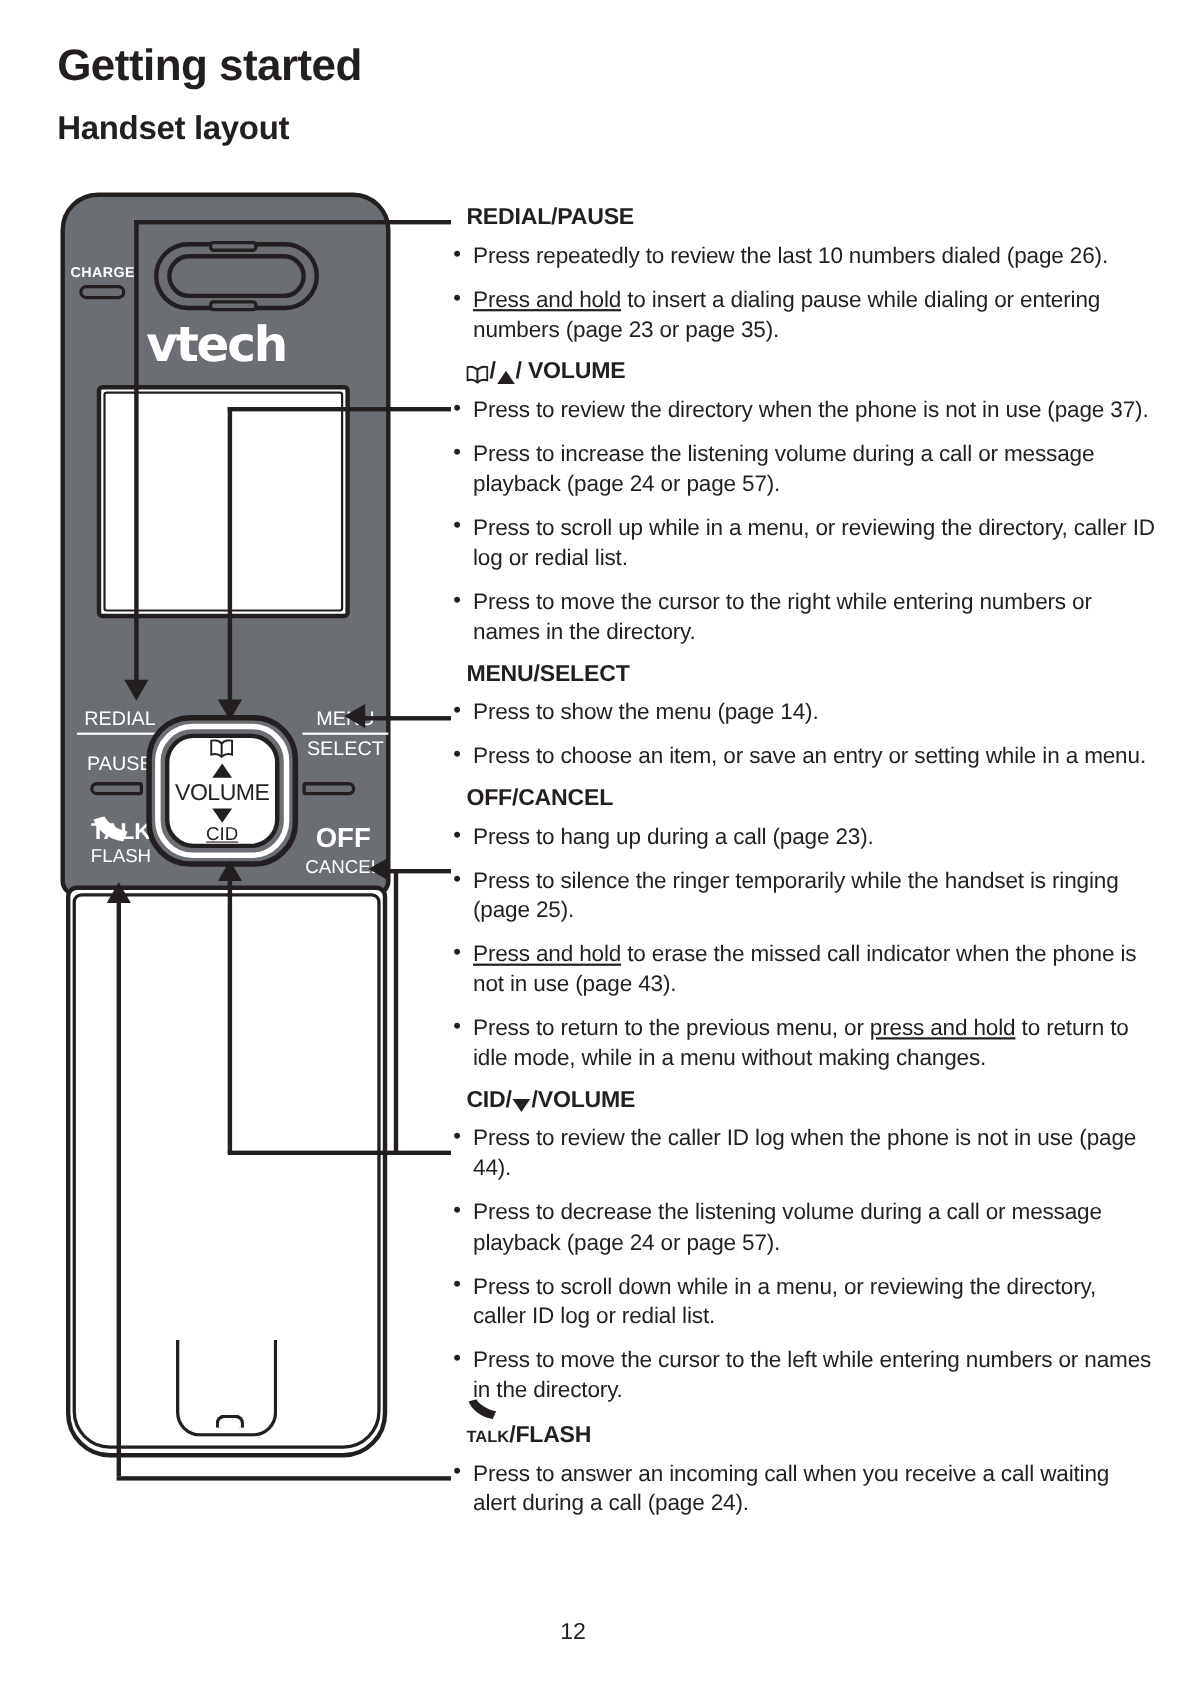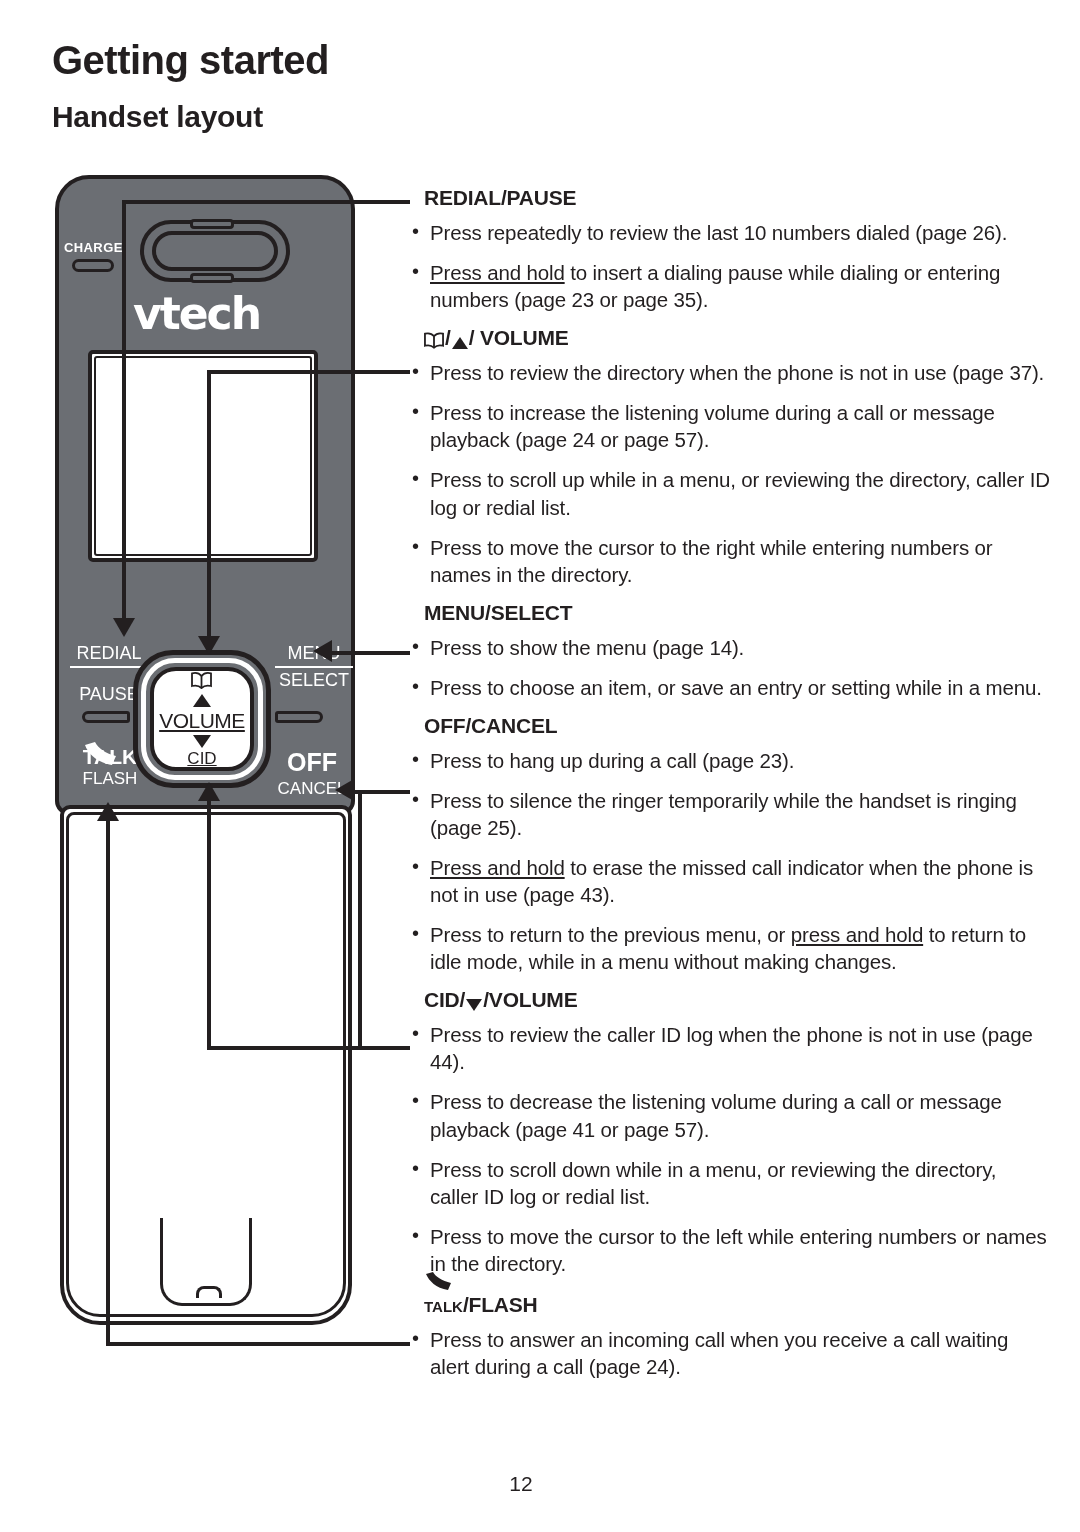--- a/index.html
+++ b/index.html
@@ -145,21 +145,21 @@
     background:#ffffff; border:4px solid #231f20; border-radius:26px;
   }
   .nav-book { position:absolute; left:191px; top:672px; width:21px; height:17px; }
   .nav-up {
     position:absolute; left:193px; top:694px; width:0;height:0;
     border-left:9px solid transparent; border-right:9px solid transparent;
     border-bottom:13px solid #231f20;
   }
   .nav-vol {
     position:absolute; left:150px; top:709px; width:104px;
-    text-align:center; font-size:21px; color:#231f20; letter-spacing:-0.5px;text-decoration:underline;
+    text-align:center; font-size:21px; color:#231f20; letter-spacing:-0.5px;
   }
   .nav-dn {
     position:absolute; left:193px; top:735px; width:0;height:0;
     border-left:9px solid transparent; border-right:9px solid transparent;
     border-top:13px solid #231f20;
   }
   .nav-cid {
     position:absolute; left:150px; top:749px; width:104px;
     text-align:center; font-size:17px; color:#231f20;text-decoration:underline;
   }
@@ -453,21 +453,21 @@
   </div>
 
   <div class="entry">
     <div class="entry-head">
       <span class="htext">CID/</span>
         <span class="tri-dn"></span>
         <span class="htext">/VOLUME</span>
     </div>
     <ul class="bullets">
       <li><span>Press to review the caller ID log when the phone is not in use (page 44).</span></li>
-      <li><span>Press to decrease the listening volume during a call or message playback (page 41 or page 57).</span></li>
+      <li><span>Press to decrease the listening volume during a call or message playback (page 24 or page 57).</span></li>
       <li><span>Press to scroll down while in a menu, or reviewing the directory, caller ID log or redial list.</span></li>
       <li class="sp-after"><span>Press to move the cursor to the left while entering numbers or names in the directory.</span></li>
     </ul>
   </div>
 
   <div class="entry">
     <div class="entry-head talk-head" style="margin-top:16px;">
       <svg class="talk-hs" viewBox="0 0 34 20">
         <path d="M2,2 C5,9 12,16 24,18 L27,11 C18,9 11,4 9,0 Z" fill="#231f20"></path>
       </svg>

